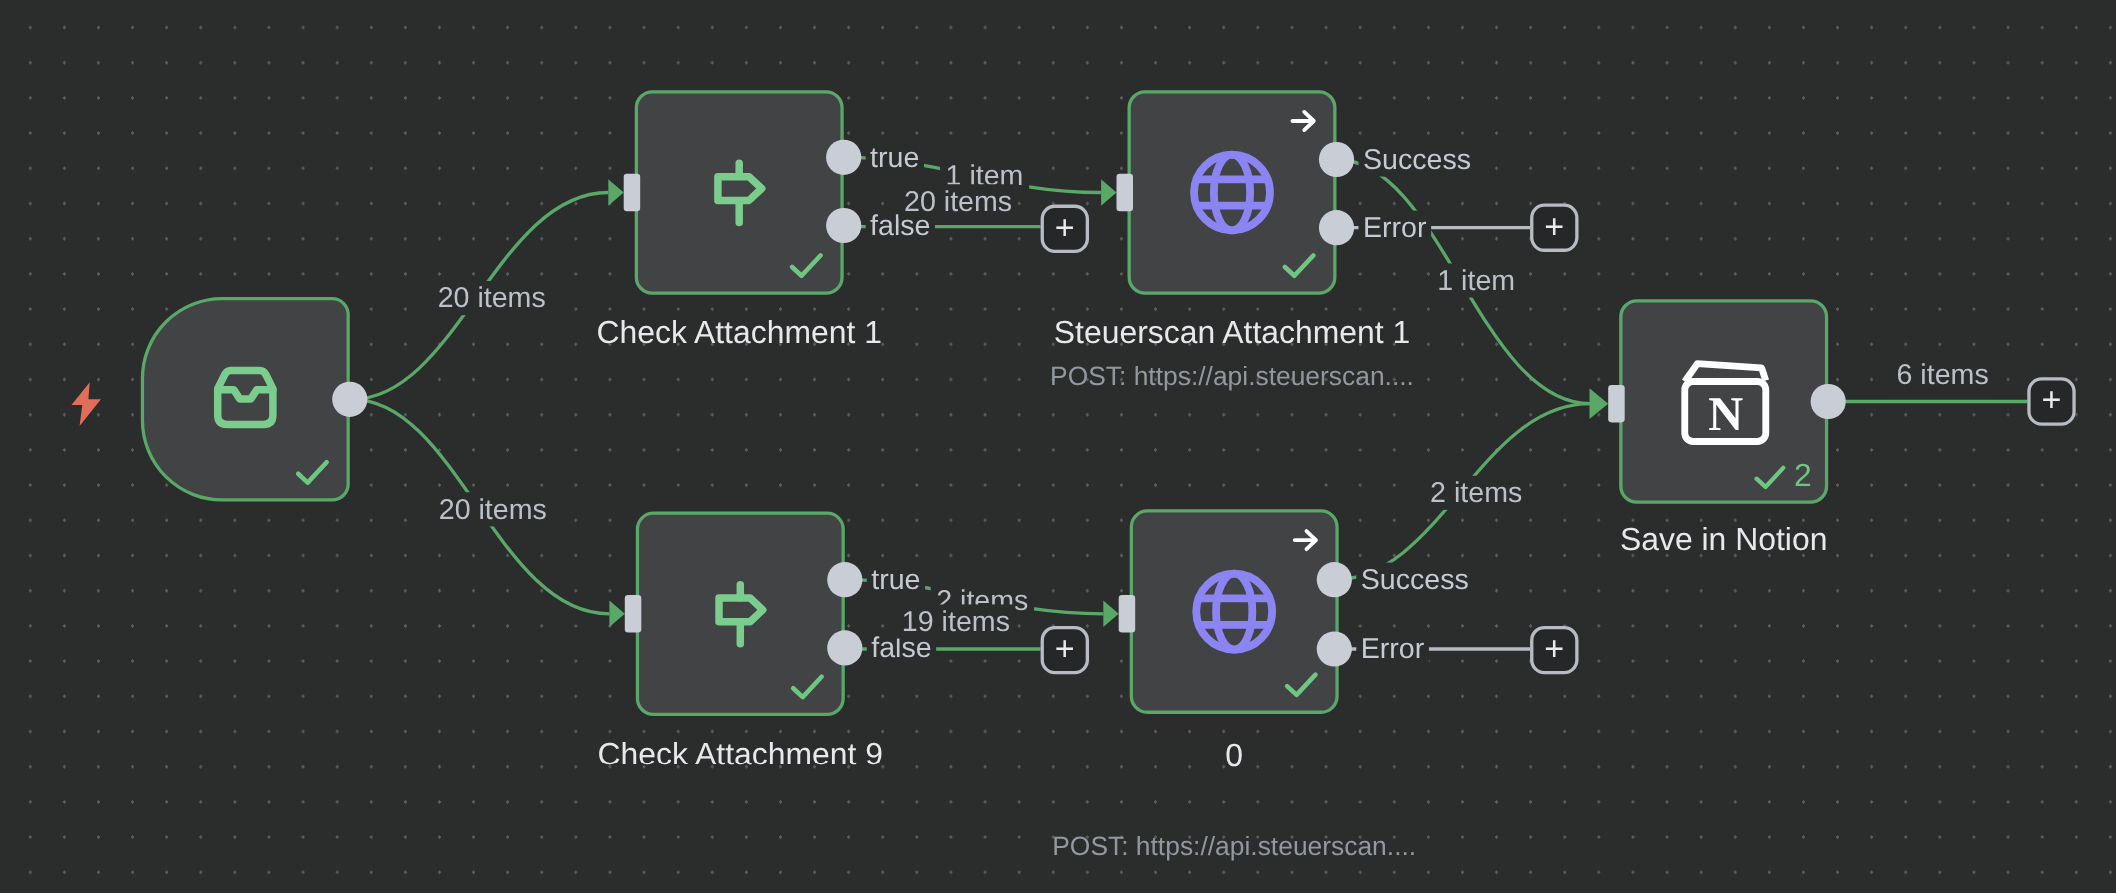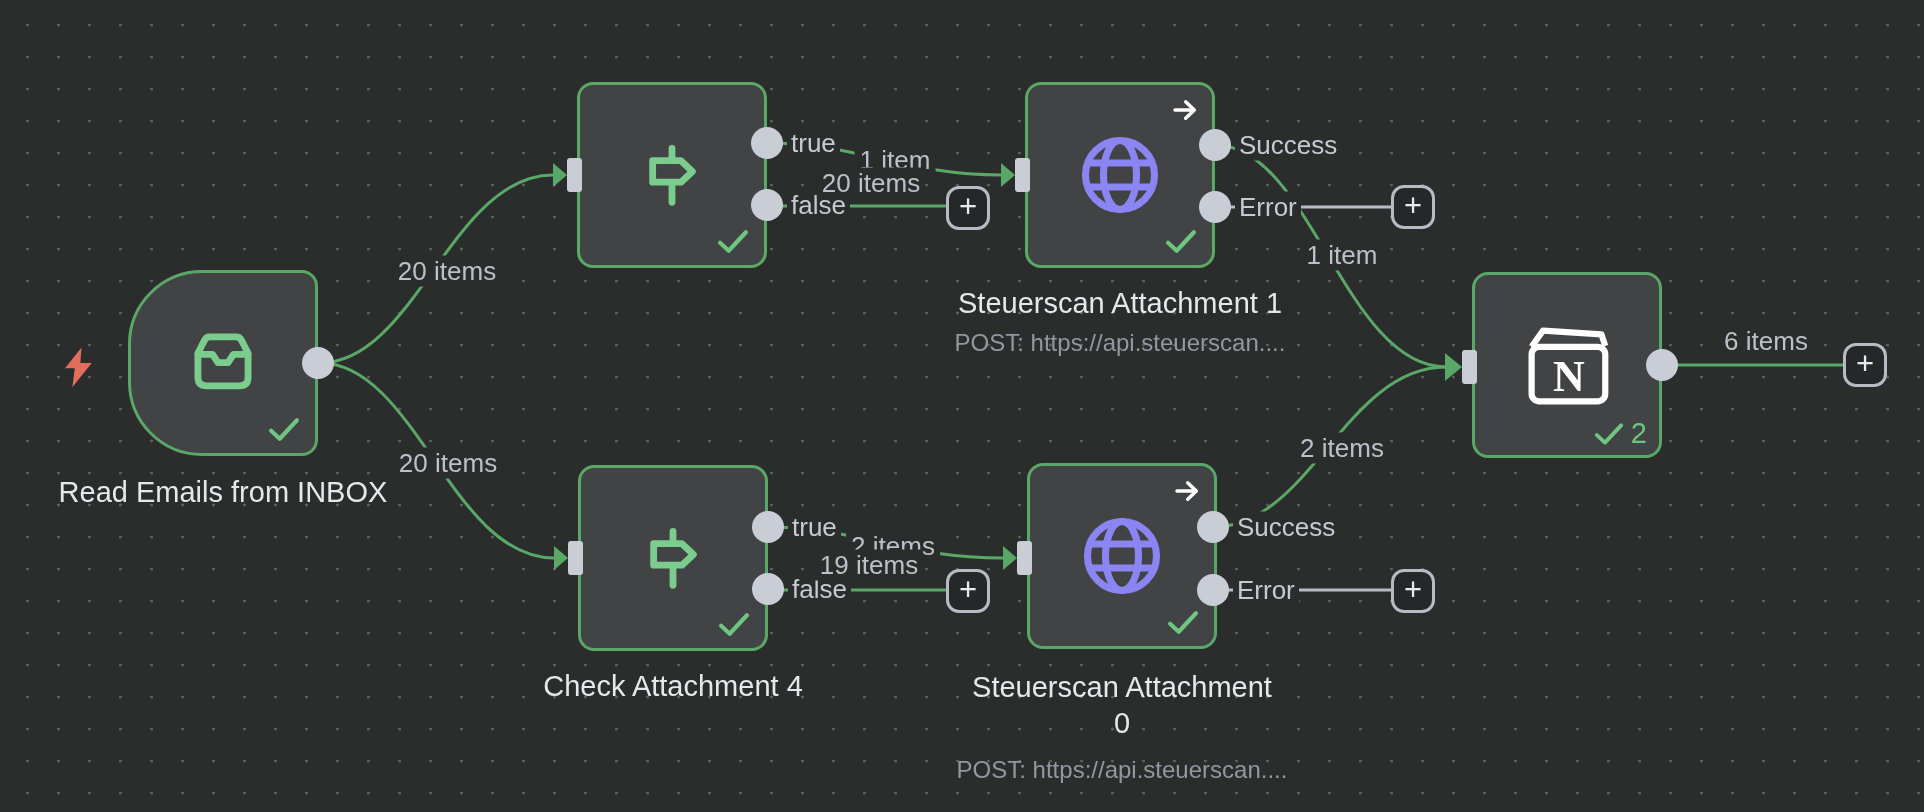--- a/index.html
+++ b/index.html
@@ -78,37 +78,37 @@
   <div class="node trigger" style="left:128px;top:270px">
     <svg class="nicon" width="86" height="86" viewBox="0 0 24 24" fill="none" stroke="#7bcd8d" stroke-width="1.9" stroke-linecap="round" stroke-linejoin="round">
       <path d="M5 9.3 L6.8 5.7 Q7.3 4.7 8.3 4.7 H15.7 Q16.7 4.7 17.2 5.7 L19 9.3 V16 Q19 18.4 16.6 18.4 H7.4 Q5 18.4 5 16 Z"></path>
       <path d="M5 9.6 H9.1 L10.6 11.9 H13.4 L14.9 9.6 H19"></path>
     </svg>
     <svg class="check" width="32" height="25" viewBox="0 0 26 20">
       <path d="M2.5 11 L9.5 17.5 L23.5 2.5" fill="none" stroke="#6fc681" stroke-width="3.4" stroke-linecap="round" stroke-linejoin="round"></path>
     </svg>
   </div>
   <div class="oport" style="left:302px;top:347px"></div>
-  <div class="ntitle" style="left:223px;top:474px">Read Emails from INBOX</div>
 
   <div class="node" style="left:577px;top:82px">
     <svg class="nicon" width="86" height="86" viewBox="0 0 24 24" fill="none" stroke="#7bcd8d" stroke-width="1.9" stroke-linecap="round" stroke-linejoin="round">
       <line x1="12" y1="4.6" x2="12" y2="7.9"></line>
       <line x1="12" y1="14.1" x2="12" y2="19.6"></line>
       <path d="M6.6 8 H14.5 L17.7 11 L14.5 14 H6.6 Z"></path>
     </svg>
     <svg class="check" width="32" height="25" viewBox="0 0 26 20">
       <path d="M2.5 11 L9.5 17.5 L23.5 2.5" fill="none" stroke="#6fc681" stroke-width="3.4" stroke-linecap="round" stroke-linejoin="round"></path>
     </svg>
   </div>
   <div class="iport" style="left:567px;top:158px"></div>
   <div class="oport" style="left:751px;top:127px"></div>
   <div class="oport" style="left:751px;top:189px"></div>
   <div class="plabel" style="left:787px;top:143px">true</div>
   <div class="plabel" style="left:787px;top:205px">false</div>
+  <div class="ntitle" style="left:672px;top:285px">Check Attachment 1</div>
 
   <div class="node" style="left:1025px;top:82px">
     <svg class="nicon" width="90" height="90" viewBox="0 0 24 24" fill="none" stroke="#8a85f2" stroke-width="1.9" stroke-linecap="round">
       <circle cx="12" cy="12" r="9.2"></circle>
       <ellipse cx="12" cy="12" rx="4.4" ry="9.2"></ellipse>
       <line x1="3.6" y1="8.8" x2="20.4" y2="8.8"></line>
       <line x1="3.6" y1="15.2" x2="20.4" y2="15.2"></line>
     </svg>
     <svg class="corner-arrow" width="32" height="32" viewBox="0 0 24 24" fill="none" stroke="#ffffff" stroke-width="2.6" stroke-linecap="round" stroke-linejoin="round">
       <path d="M4.5 12 H18.5"></path>
@@ -134,21 +134,21 @@
     </svg>
     <svg class="check" width="32" height="25" viewBox="0 0 26 20">
       <path d="M2.5 11 L9.5 17.5 L23.5 2.5" fill="none" stroke="#6fc681" stroke-width="3.4" stroke-linecap="round" stroke-linejoin="round"></path>
     </svg>
   </div>
   <div class="iport" style="left:568px;top:541px"></div>
   <div class="oport" style="left:752px;top:511px"></div>
   <div class="oport" style="left:752px;top:573px"></div>
   <div class="plabel" style="left:788px;top:527px">true</div>
   <div class="plabel" style="left:788px;top:589px">false</div>
-  <div class="ntitle" style="left:673px;top:668px">Check Attachment 4</div>
+  <div class="ntitle" style="left:673px;top:668px">Check Attachment 9</div>
 
   <div class="node" style="left:1027px;top:463px">
     <svg class="nicon" width="90" height="90" viewBox="0 0 24 24" fill="none" stroke="#8a85f2" stroke-width="1.9" stroke-linecap="round">
       <circle cx="12" cy="12" r="9.2"></circle>
       <ellipse cx="12" cy="12" rx="4.4" ry="9.2"></ellipse>
       <line x1="3.6" y1="8.8" x2="20.4" y2="8.8"></line>
       <line x1="3.6" y1="15.2" x2="20.4" y2="15.2"></line>
     </svg>
     <svg class="corner-arrow" width="32" height="32" viewBox="0 0 24 24" fill="none" stroke="#ffffff" stroke-width="2.6" stroke-linecap="round" stroke-linejoin="round">
       <path d="M4.5 12 H18.5"></path>
@@ -157,40 +157,40 @@
     <svg class="check" width="32" height="25" viewBox="0 0 26 20">
       <path d="M2.5 11 L9.5 17.5 L23.5 2.5" fill="none" stroke="#6fc681" stroke-width="3.4" stroke-linecap="round" stroke-linejoin="round"></path>
     </svg>
   </div>
   <div class="iport" style="left:1017px;top:541px"></div>
   <div class="oport" style="left:1197px;top:511px"></div>
   <div class="oport" style="left:1197px;top:574px"></div>
   <div class="plabel" style="left:1233px;top:527px">Success</div>
   <div class="plabel" style="left:1233px;top:590px">Error</div>
   <div class="ntitle" style="left:1122px;top:669px">
-    <div>Steuerscan Attachment</div>
     <div>0</div>
   </div>
   <div class="nsub" style="left:1122px;top:756px">POST: https://api.steuerscan....</div>
 
   <div class="node" style="left:1472px;top:272px">
     <svg class="nicon" width="92" height="88" viewBox="0 0 96 92">
       <path d="M11 27 L23 10 L84 14 L88 26" fill="none" stroke="#ffffff" stroke-width="6.5" stroke-linejoin="round"></path>
       <rect x="11" y="27" width="77" height="57" rx="8" fill="none" stroke="#ffffff" stroke-width="6.5"></rect>
       <text x="50" y="73" font-family="'Liberation Serif',serif" font-weight="bold" font-size="46" fill="#ffffff" text-anchor="middle">N</text>
     </svg>
     <div class="runbadge">
       <svg width="30" height="24" viewBox="0 0 26 20">
         <path d="M2.5 11 L9.5 17.5 L23.5 2.5" fill="none" stroke="#6fc681" stroke-width="3.4" stroke-linecap="round" stroke-linejoin="round"></path>
       </svg>
       <span>2</span>
     </div>
   </div>
   <div class="iport" style="left:1462px;top:350px"></div>
   <div class="oport" style="left:1646px;top:349px"></div>
+  <div class="ntitle" style="left:1567px;top:473px">Save in Notion</div>
 
   <div class="plus" style="left:946px;top:186px">
     <span>+</span>
   </div>
   <div class="plus" style="left:1391px;top:185px">
     <span>+</span>
   </div>
   <div class="plus" style="left:946px;top:569px">
     <span>+</span>
   </div>

